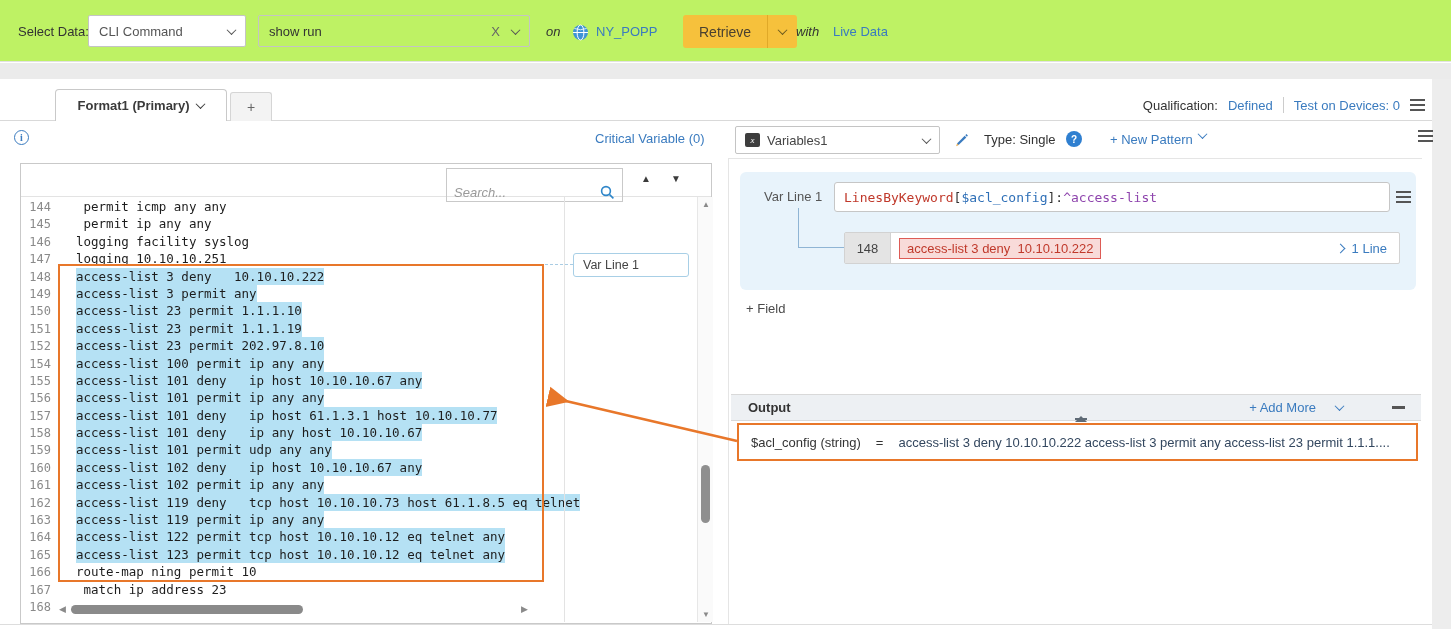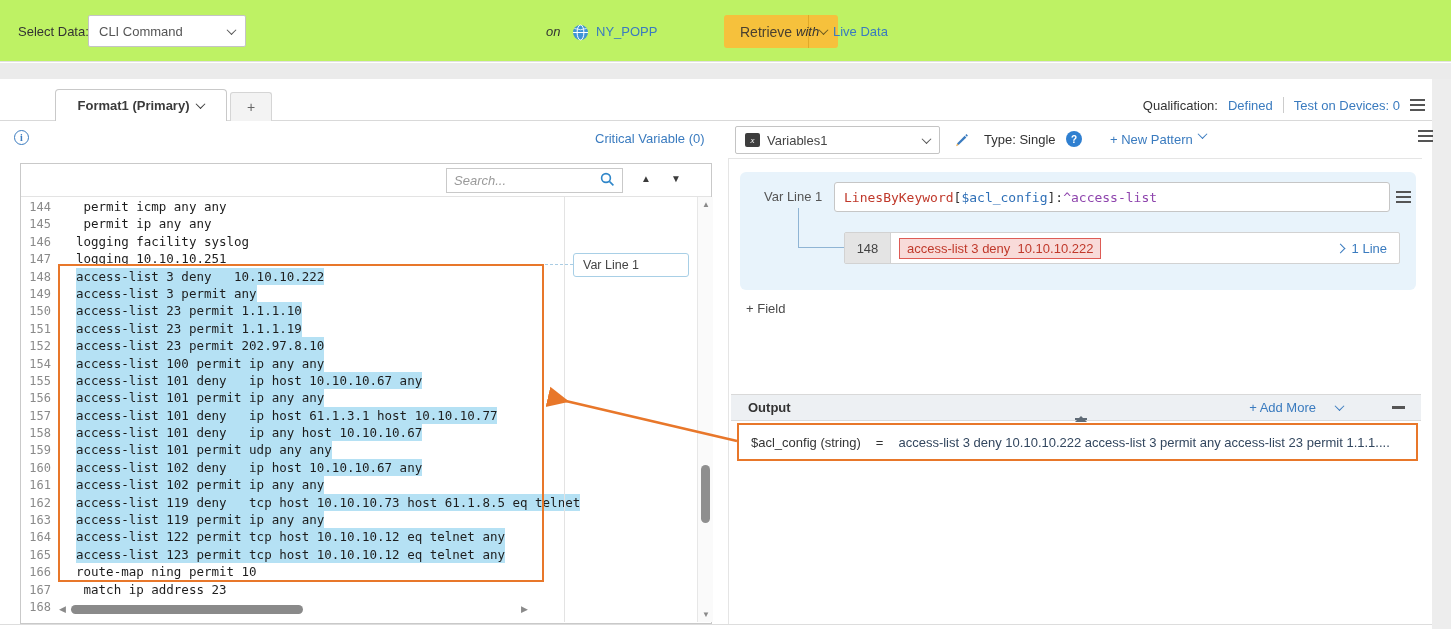--- a/index.html
+++ b/index.html
@@ -10,21 +10,21 @@
   .topbar { position:absolute; top:0; left:0; width:100%; height:62px; background:#bef264; border-bottom:1px solid #e2e2e2; }
   .tb-label { position:absolute; top:24px; left:18px; color:#333; }
   .select-box { position:absolute; border:1px solid #c4c4c4; border-radius:2px; background:#fff; color:#555; display:flex; align-items:center; padding:0 10px; justify-content:space-between; }
   .chev { display:inline-block; width:7px; height:7px; border-right:1.7px solid currentColor; border-bottom:1.7px solid currentColor; transform:rotate(45deg) translate(-1px,-1px); }
   .chev-right { transform:rotate(-45deg); }
   .cmd-input { position:absolute; top:15px; left:258px; width:272px; height:32px; border:1px solid #c4c4c4; border-radius:2px; display:flex; align-items:center; padding:0 10px; }
   .cmd-input .val { flex:1; color:#333; }
   .cmd-x { color:#666; margin-right:12px; font-size:13px; cursor:pointer; }
   .italic { font-style:italic; }
   .link { color:#3a7bbf; cursor:pointer; text-decoration:none; }
-  .retrieve { position:absolute; top:15px; left:724px; height:33px; background:#f6c13c; border-radius:3px; display:flex; align-items:stretch; color:#4a4130; }
+  .retrieve { position:absolute; top:15px; left:683px; height:33px; background:#f6c13c; border-radius:3px; display:flex; align-items:stretch; color:#4a4130; }
   .retrieve .main { padding:0 16px; display:flex; align-items:center; font-size:14px; }
   .retrieve .split { width:30px; display:flex; align-items:center; justify-content:center; border-left:1px solid #e0a928; }
   .globe { position:absolute; top:24px; left:572px; }
 
   .grayband { position:absolute; top:63px; left:0; width:100%; height:16px; background:#ebebeb; }
   .rightgutter { position:absolute; top:79px; left:1432px; width:19px; height:550px; background:#ededed; }
 
   
   .tabline { position:absolute; top:120px; left:0; width:1432px; height:1px; background:#d9d9d9; }
   .tab-active { position:absolute; top:89px; left:55px; width:172px; height:32px; background:#fff; border:1px solid #c9c9c9; border-bottom:none; border-radius:4px 4px 0 0; display:flex; align-items:center; justify-content:center; gap:8px; font-weight:bold; color:#3b3b3b; z-index:2; }
@@ -46,21 +46,21 @@
   .newpattern { position:absolute; top:132px; left:1110px; display:flex; align-items:flex-start; gap:6px; }
   .burger2 { position:absolute; top:130px; left:1418px; }
   .rp-topline { position:absolute; top:158px; left:728px; width:694px; height:1px; background:#e5e5e5; }
   .rp-leftline { position:absolute; top:158px; left:728px; width:1px; height:466px; background:#e5e5e5; }
   .bottomline { position:absolute; top:624px; left:0; width:1432px; height:1px; background:#ddd; }
 
   
   .lpanel { position:absolute; top:163px; left:20px; width:692px; height:461px; border:1px solid #c9c9c9; background:#fff; }
   .lp-header { position:absolute; top:0; left:0; right:0; height:33px; border-bottom:1px solid #e3e3e3; background:#fff; }
   .dev-select { position:absolute; top:4px; left:8px; width:207px; height:25px; border:1px solid #c9c9c9; display:flex; align-items:center; justify-content:space-between; padding:0 9px; color:#555; }
-  .search-box { position:absolute; top:4px; left:425px; width:177px; height:25px; border:1px solid #c9c9c9; display:flex; align-items:center; padding:8px 7px; }
+  .search-box { position:absolute; top:4px; left:425px; width:177px; height:25px; border:1px solid #c9c9c9; display:flex; align-items:flex-start; padding:16px 7px; }
   .search-box .ph { flex:1; color:#9a9a9a; font-style:italic; }
   .navbtn { position:absolute; top:9px; font-size:10px; color:#3b3b3b; cursor:pointer; }
 
   .code-area { position:absolute; top:34px; left:0; width:676px; height:536px; overflow:hidden; font-family:"DejaVu Sans Mono", monospace; font-size:12.5px; }
   .code-row { height:17.4px; line-height:17.4px; white-space:pre; padding-left:8px; }
   .ln { display:inline-block; width:22px; text-align:right; color:#8a8a8a; font-size:12px; }
   .ct { display:inline-block; margin-left:25px; color:#1d1d1d; white-space:pre; }
   .ct.hl { background:#b5e1f4; }
   .code-rightline { position:absolute; top:33px; left:543px; width:1px; height:425px; background:#e3e3e3; }
 
@@ -104,20 +104,25 @@
 </style>
 </head>
 <body>
 
 <div class="screen">
 
   <div class="topbar">
     <span class="tb-label">Select Data:</span>
     <div class="select-box" style="top:15px;left:88px;width:158px;height:32px;">
       <span>CLI Command</span>
+      <span class="chev" style="color:#555;"></span>
+    </div>
+    <div class="cmd-input">
+      <span class="val">show run</span>
+      <span class="cmd-x">X</span>
       <span class="chev" style="color:#555;"></span>
     </div>
     <span class="tb-label italic" style="left:546px;">on</span>
     <span class="globe">
       <svg width="17" height="17" viewBox="0 0 17 17">
           <circle cx="8.5" cy="8.5" r="7.5" fill="#3f93d6"></circle>
           <ellipse cx="8.5" cy="8.5" rx="3.4" ry="7.5" fill="none" stroke="#fff" stroke-width="1"></ellipse>
           <line x1="1" y1="8.5" x2="16" y2="8.5" stroke="#fff" stroke-width="1"></line>
           <path d="M2.5 4.5 q6 2.5 12 0" fill="none" stroke="#fff" stroke-width="0.8"></path>
         </svg>

